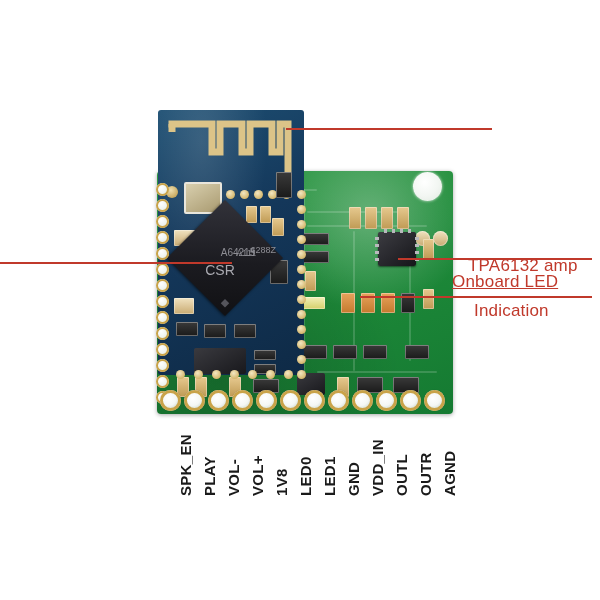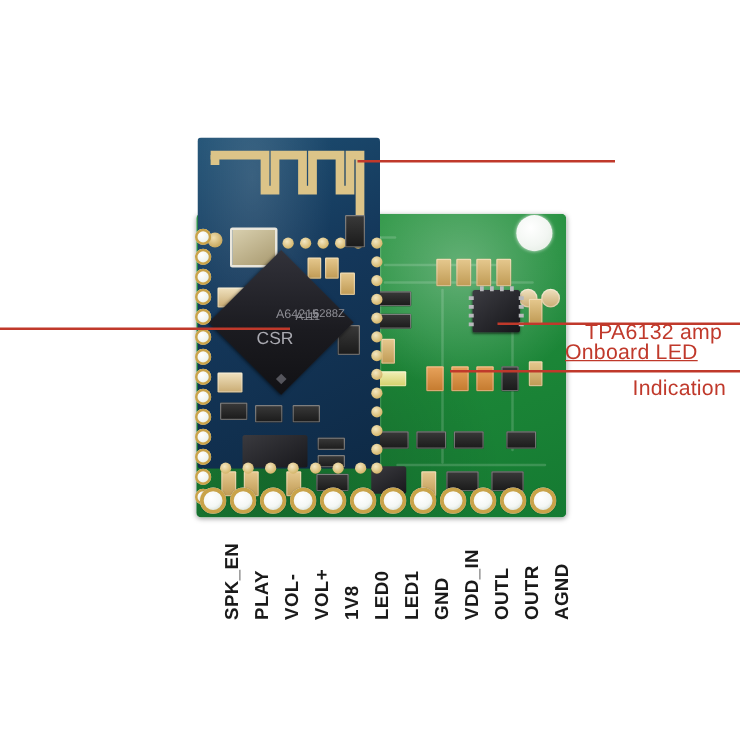--- a/index.html
+++ b/index.html
@@ -371,16 +371,16 @@
     </div>
 
   <div class="anno-line" style="left:286px; top:128px; width:206px;"></div>
 
   <div class="anno-line" style="left:0px; top:262px; width:232px;"></div>
 
   <div class="anno-text" style="left:468px; top:220px;margin-top:36px;">TPA6132 amp</div>
   <div class="anno-line" style="left:398px; top:258px; width:194px;"></div>
 
   <div class="anno-text" style="left:452px; top:272px;text-decoration:underline;">Onboard LED</div>
-  <div class="anno-text" style="left:474px; top:301px;margin-left:32px;">Indication</div>
+  <div class="anno-text" style="left:474px; top:301px;">Indication</div>
   <div class="anno-line" style="left:360px; top:296px; width:232px;"></div>
 
 </div>
 
 </body></html>

